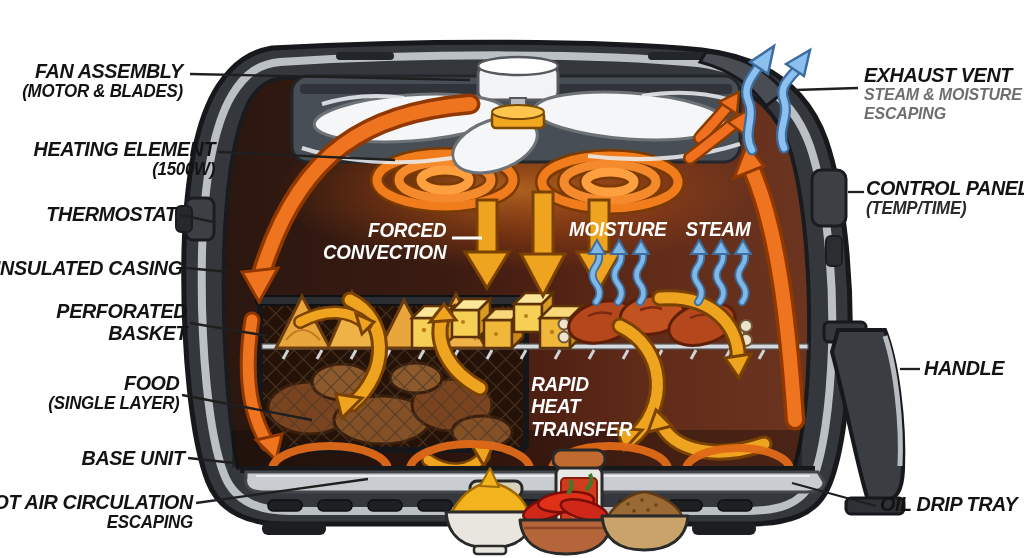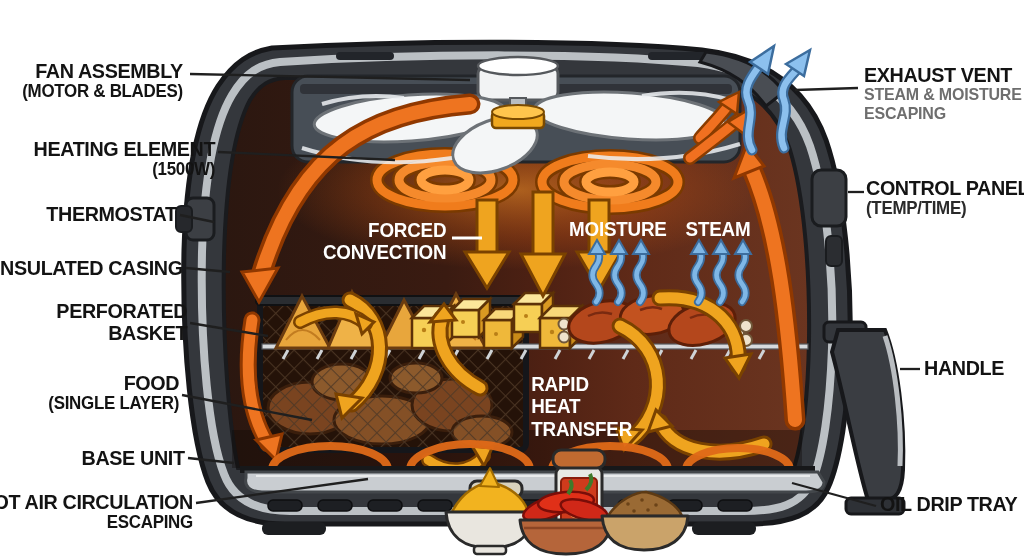--- a/index.html
+++ b/index.html
@@ -1,17 +1,17 @@
 <!DOCTYPE html>
 <html><head>
 <meta charset="utf-8">
 <style>
   html,body{margin:0;padding:0;background:#ffffff;}
   .stage{position:relative;width:1024px;height:558px;background:#ffffff;overflow:hidden;
-         font-family:"Liberation Sans",sans-serif;}
+         font-family:"Liberation Sans",sans-serif;font-style:italic;}
   .stage svg{position:absolute;left:0;top:0;}
   .lbl{position:absolute;color:#131313;font-weight:bold;line-height:1.07;white-space:nowrap;z-index:5;}
   .left-lbl{text-align:right;transform:scaleX(.94);transform-origin:100% 0;}
   .right-lbl{text-align:left;transform:scaleX(.94);transform-origin:0 0;}
   .t{font-size:21px;letter-spacing:-0.4px;display:block;}
   .s{font-size:18px;letter-spacing:-0.3px;display:block;}
   .sg{font-size:17px;letter-spacing:-0.2px;display:block;color:#6e6e6e;}
   .inlbl{position:absolute;color:#ffffff;font-weight:bold;font-size:20px;line-height:1.12;
          letter-spacing:-0.2px;white-space:nowrap;z-index:5;transform:scaleX(.94);}
   .inlbl.center{text-align:center;}

